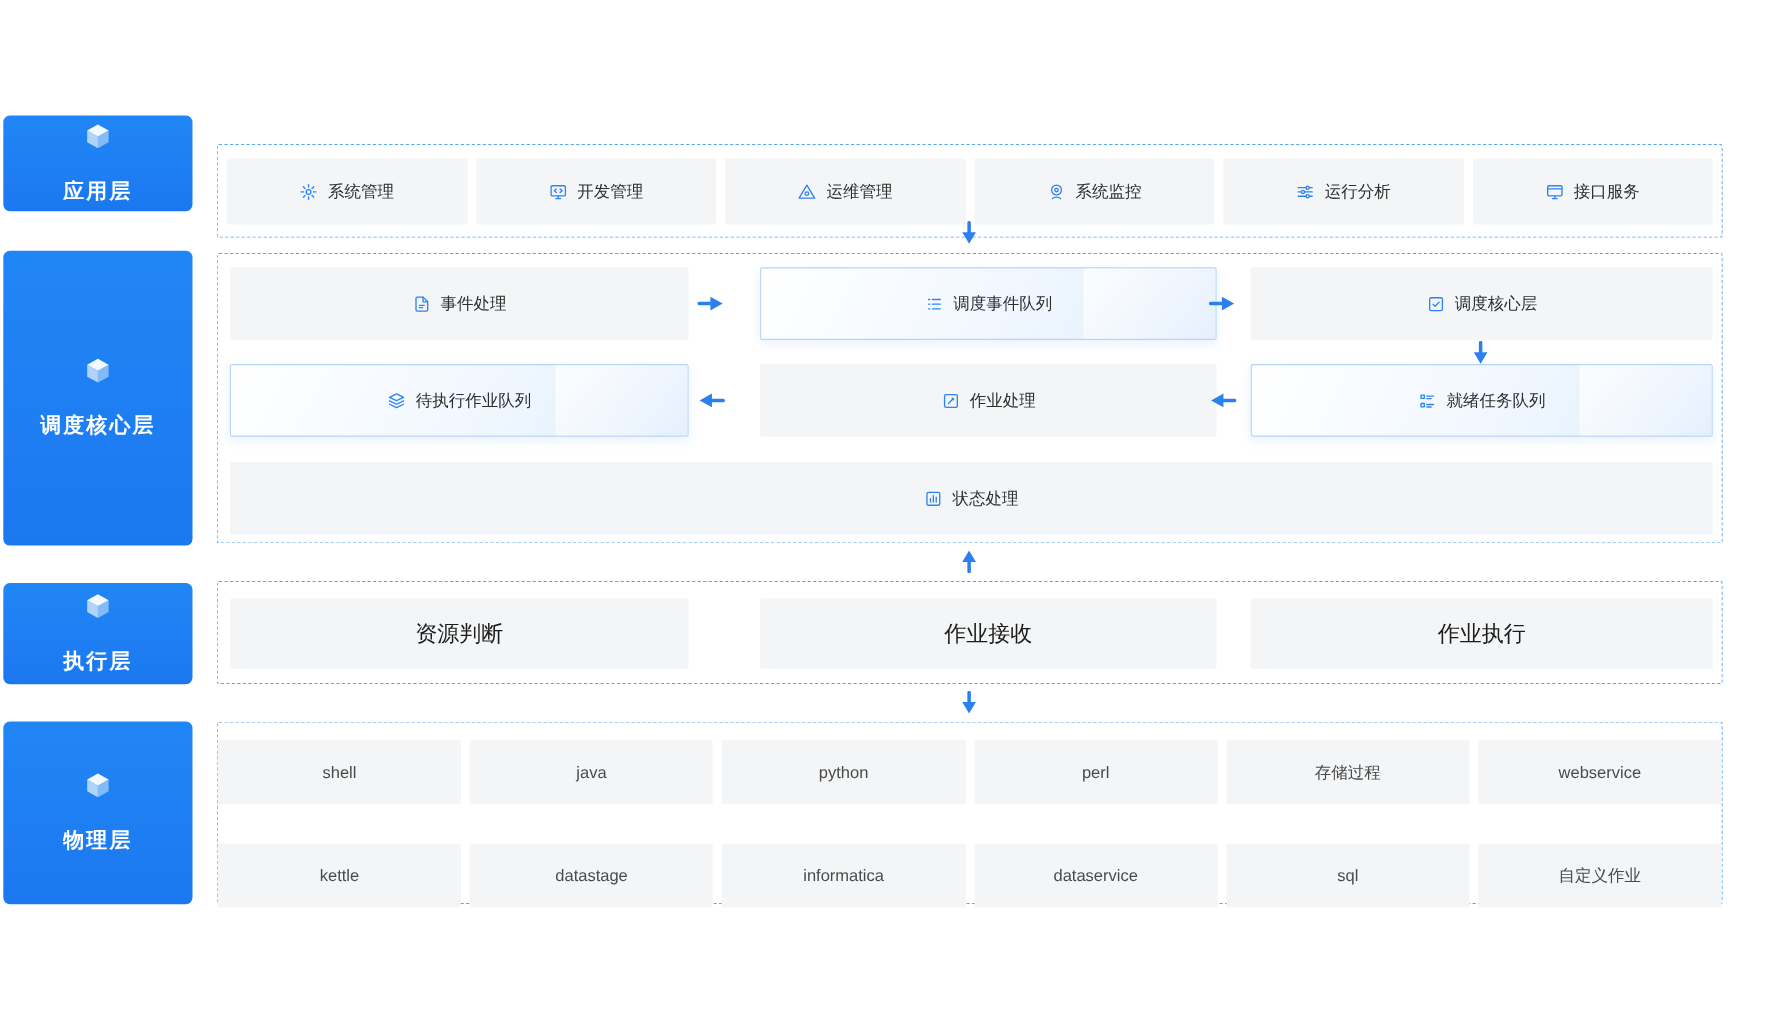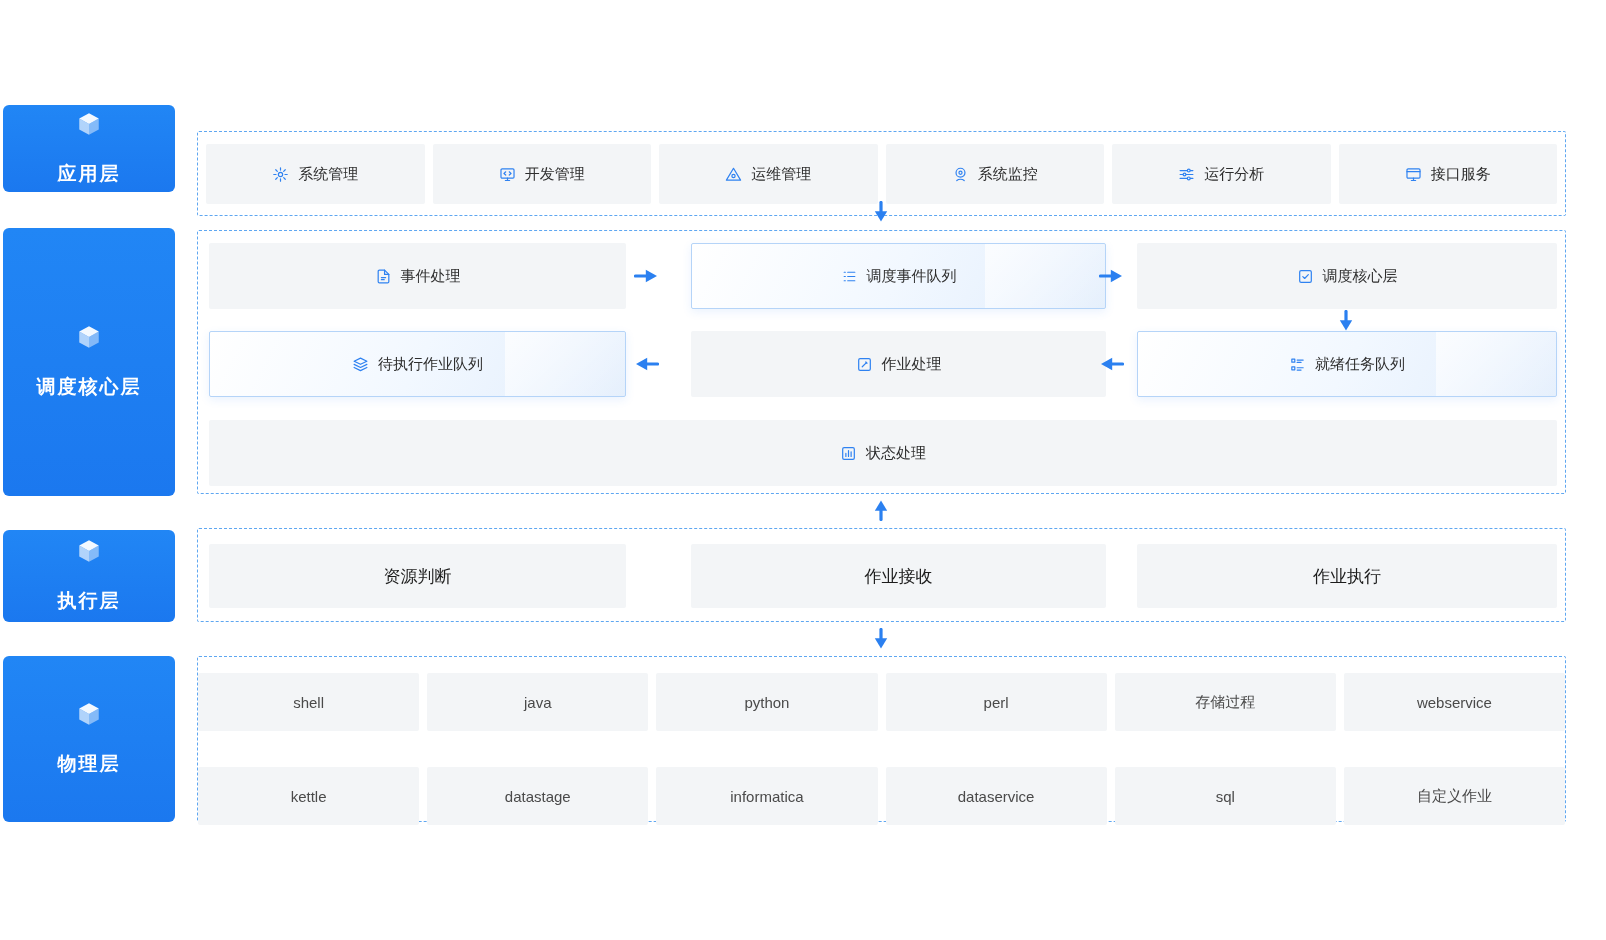--- a/index.html
+++ b/index.html
@@ -51,21 +51,21 @@
   .core-panel { }
   .core-box { position:absolute; }
   .c-col1 { left:11px;  width:417px; }
   .c-col2 { left:493px; width:415px; }
   .c-col3 { left:939px; width:420px; }
   .c-row1 { top:12px;  height:66px; }
   .c-row2 { top:100px; height:66px; }
   .c-row3 { top:189px; height:66px; left:11px; width:1348px; }
 
   
-  .exec-box { position:absolute; top:15px; height:64px; font-size:17px; font-weight:500; color:#1c1c1c; }
+  .exec-box { position:absolute; top:15px; height:64px; font-size:20px; font-weight:500; color:#1c1c1c; }
 
   
   .phys-panel {
     display:grid; grid-template-columns:repeat(6,1fr);
     gap:36px 8px; padding:16px 0 14px; grid-auto-rows:58px;
   }
   .phys-panel .item-box { color:#4a4a4a; }
 
   
   .ic { width:17px; height:17px; display:inline-flex; flex:0 0 auto; }

